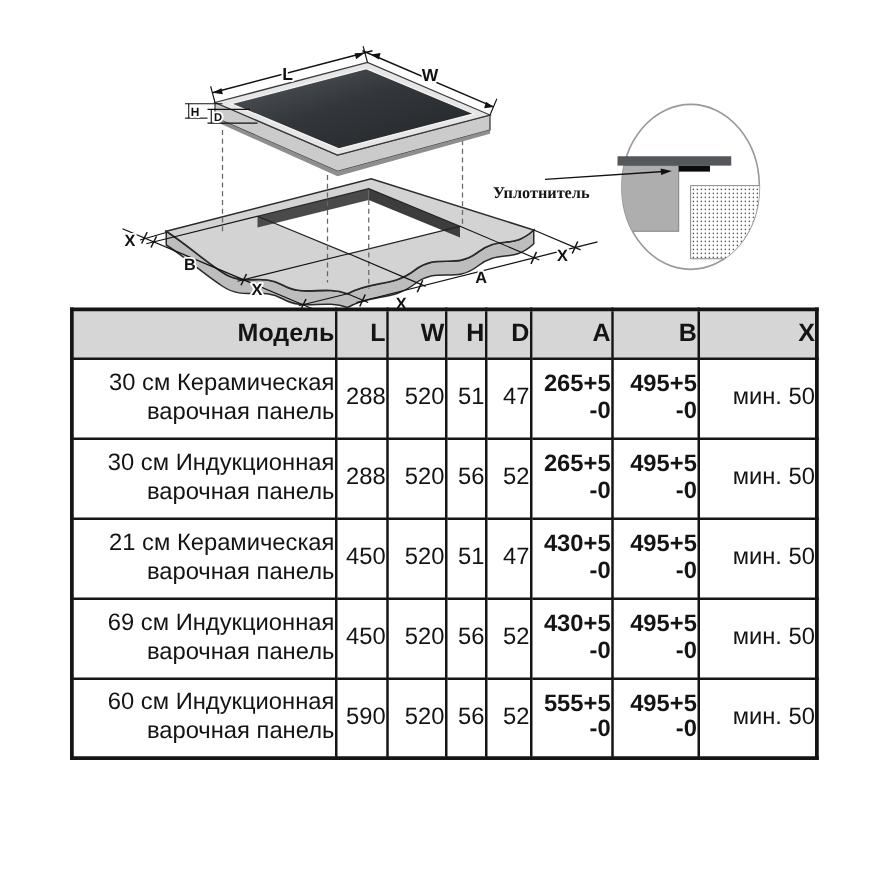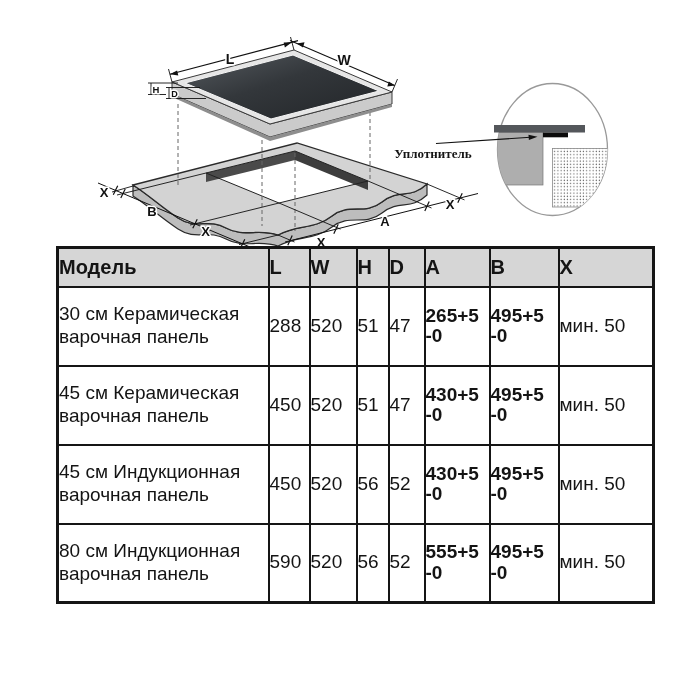--- a/index.html
+++ b/index.html
@@ -8,25 +8,25 @@
     font-family:"Liberation Sans",sans-serif;color:#141414;
   }
   .diagram-wrap{position:absolute;left:0;top:0;width:700px;height:250px;}
   
   table.spec{
     position:absolute;left:56px;top:246px;width:596px;
     border-collapse:collapse;table-layout:fixed;
     border:3px solid #151515;
   }
   table.spec th,table.spec td{
-    border:2px solid #151515;text-align:left;vertical-align:middle;
+    border:2px solid #151515;text-align:right;vertical-align:middle;
     padding:0;white-space:pre-line;overflow:hidden;
   }
   table.spec thead tr{height:39px;}
-  table.spec tbody tr{height:79px;}
+  table.spec tbody tr{height:64px;}
   table.spec th{background:#d6d6d6;font-weight:bold;font-size:20px;}
   table.spec td{font-size:19px;line-height:1.2;}
   table.spec td.tol{line-height:1.07;font-weight:bold;}
   
   .dim{
     font-family:"Liberation Sans",sans-serif;font-weight:bold;fill:#111;
     paint-order:stroke;stroke:#ffffff;stroke-width:3px;stroke-linejoin:round;
   }
   .serifLbl{
     font-family:"Liberation Serif",serif;font-weight:bold;fill:#151515;
@@ -180,47 +180,60 @@
       <td>520</td>
       <td>51</td>
       <td>47</td>
       <td class="tol">265+5
 -0</td>
       <td class="tol">495+5
 -0</td>
       <td>мин. 50</td>
     </tr>
     <tr>
-      <td>45 см Керамическая
+      <td>30 см Индукционная
+варочная панель</td>
+      <td>288</td>
+      <td>520</td>
+      <td>56</td>
+      <td>52</td>
+      <td class="tol">265+5
+-0</td>
+      <td class="tol">495+5
+-0</td>
+      <td>мин. 50</td>
+    </tr>
+    <tr>
+      <td>21 см Керамическая
 варочная панель</td>
       <td>450</td>
       <td>520</td>
       <td>51</td>
       <td>47</td>
       <td class="tol">430+5
 -0</td>
       <td class="tol">495+5
 -0</td>
       <td>мин. 50</td>
     </tr>
     <tr>
-      <td>45 см Индукционная
+      <td>69 см Индукционная
 варочная панель</td>
       <td>450</td>
       <td>520</td>
       <td>56</td>
       <td>52</td>
       <td class="tol">430+5
 -0</td>
       <td class="tol">495+5
 -0</td>
       <td>мин. 50</td>
     </tr>
     <tr>
-      <td>80 см Индукционная
+      <td>60 см Индукционная
 варочная панель</td>
       <td>590</td>
       <td>520</td>
       <td>56</td>
       <td>52</td>
       <td class="tol">555+5
 -0</td>
       <td class="tol">495+5
 -0</td>
       <td>мин. 50</td>

